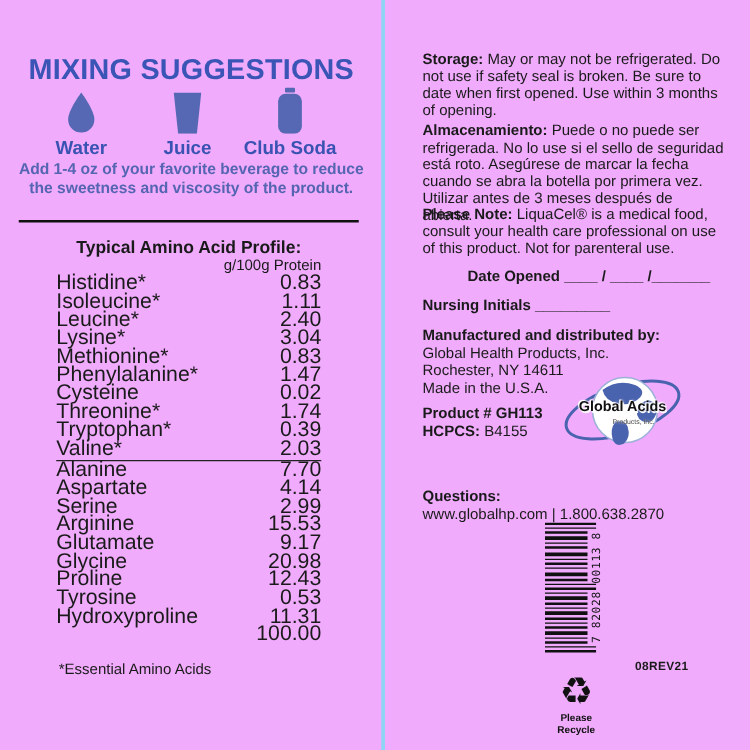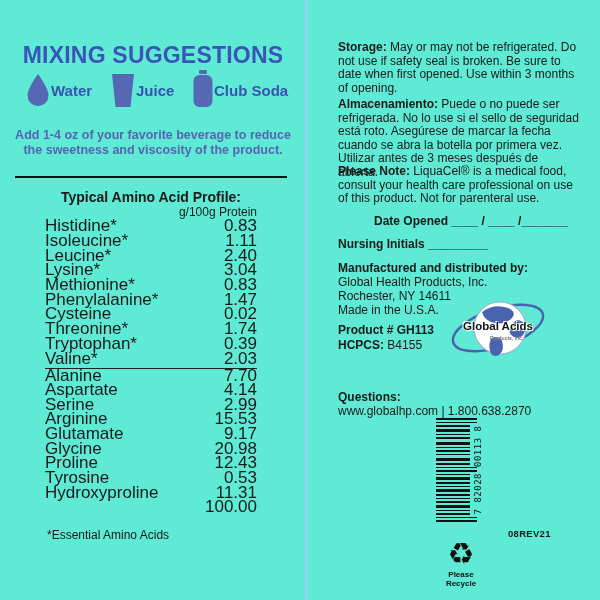--- a/index.html
+++ b/index.html
@@ -1,26 +1,26 @@
 <!DOCTYPE html>
 <html><head>
 <meta charset="utf-8">
 <style>
   * { box-sizing: border-box; margin: 0; padding: 0; }
   html, body { width: 600px; height: 600px; background: #ffffff; }
   body { font-family: "Liberation Sans", sans-serif; color: #1a1a1a; }
-  .label { position: relative; width: 600px; height: 600px; background: #5eead4; overflow: hidden; }
+  .label { position: relative; width: 600px; height: 600px; background: #f0abfc; overflow: hidden; }
 
   .divider { position: absolute; left: 305px; top: 0; width: 3px; height: 600px; background: #8ed5f4; }
 
   
   .left-panel { position: absolute; left: 0; top: 0; width: 306px; height: 600px; }
   .lp-title { position: absolute; top: 42px; left: 0; width: 306px; text-align: center;
               font-size: 23px; font-weight: bold; color: #3a55b5; letter-spacing: 0.2px; }
-  .mix-option { position: absolute; top: 70px; width: 80px; display: flex; flex-direction: row; align-items: center; text-align: right; }
+  .mix-option { position: absolute; top: 70px; width: 80px; display: flex; flex-direction: column; align-items: center; text-align: right; }
   .mix-option .icn { height: 37px; display: flex; align-items: flex-end; justify-content: center; }
   .mix-label { margin-top: 3px; font-size: 15px; font-weight: bold; color: #3a53b2; white-space: nowrap; }
   .opt-water { left: 25px; }
   .opt-juice { left: 110px; }
   .opt-soda  { left: 192px; }
   .lp-note { position: absolute; top: 128px; left: 10px; width: 286px; text-align: center;
              font-size: 12.5px; font-weight: bold; color: #5565b2; line-height: 15px; }
   .lp-rule { position: absolute; top: 176px; left: 15px; width: 272px; border-top: 2px solid #111; }
   .tbl-title { position: absolute; top: 189px; left: 45px; width: 212px; text-align: center;
                font-size: 14px; font-weight: bold; }

